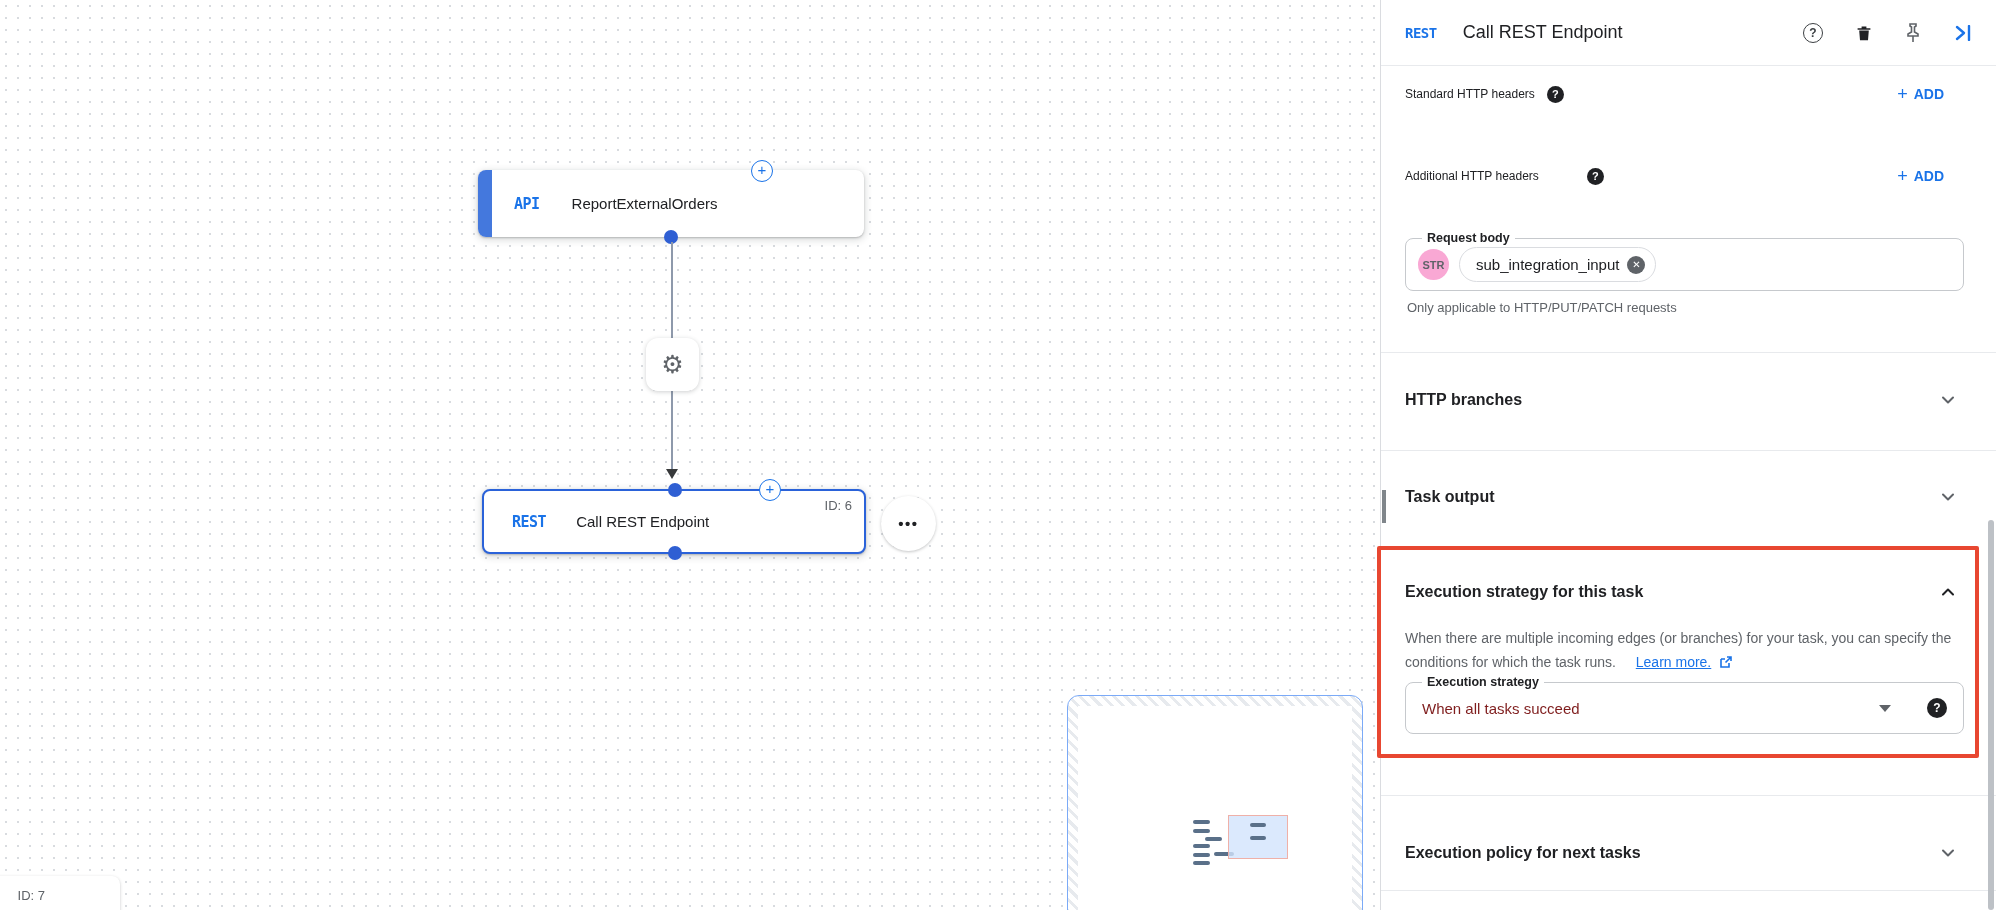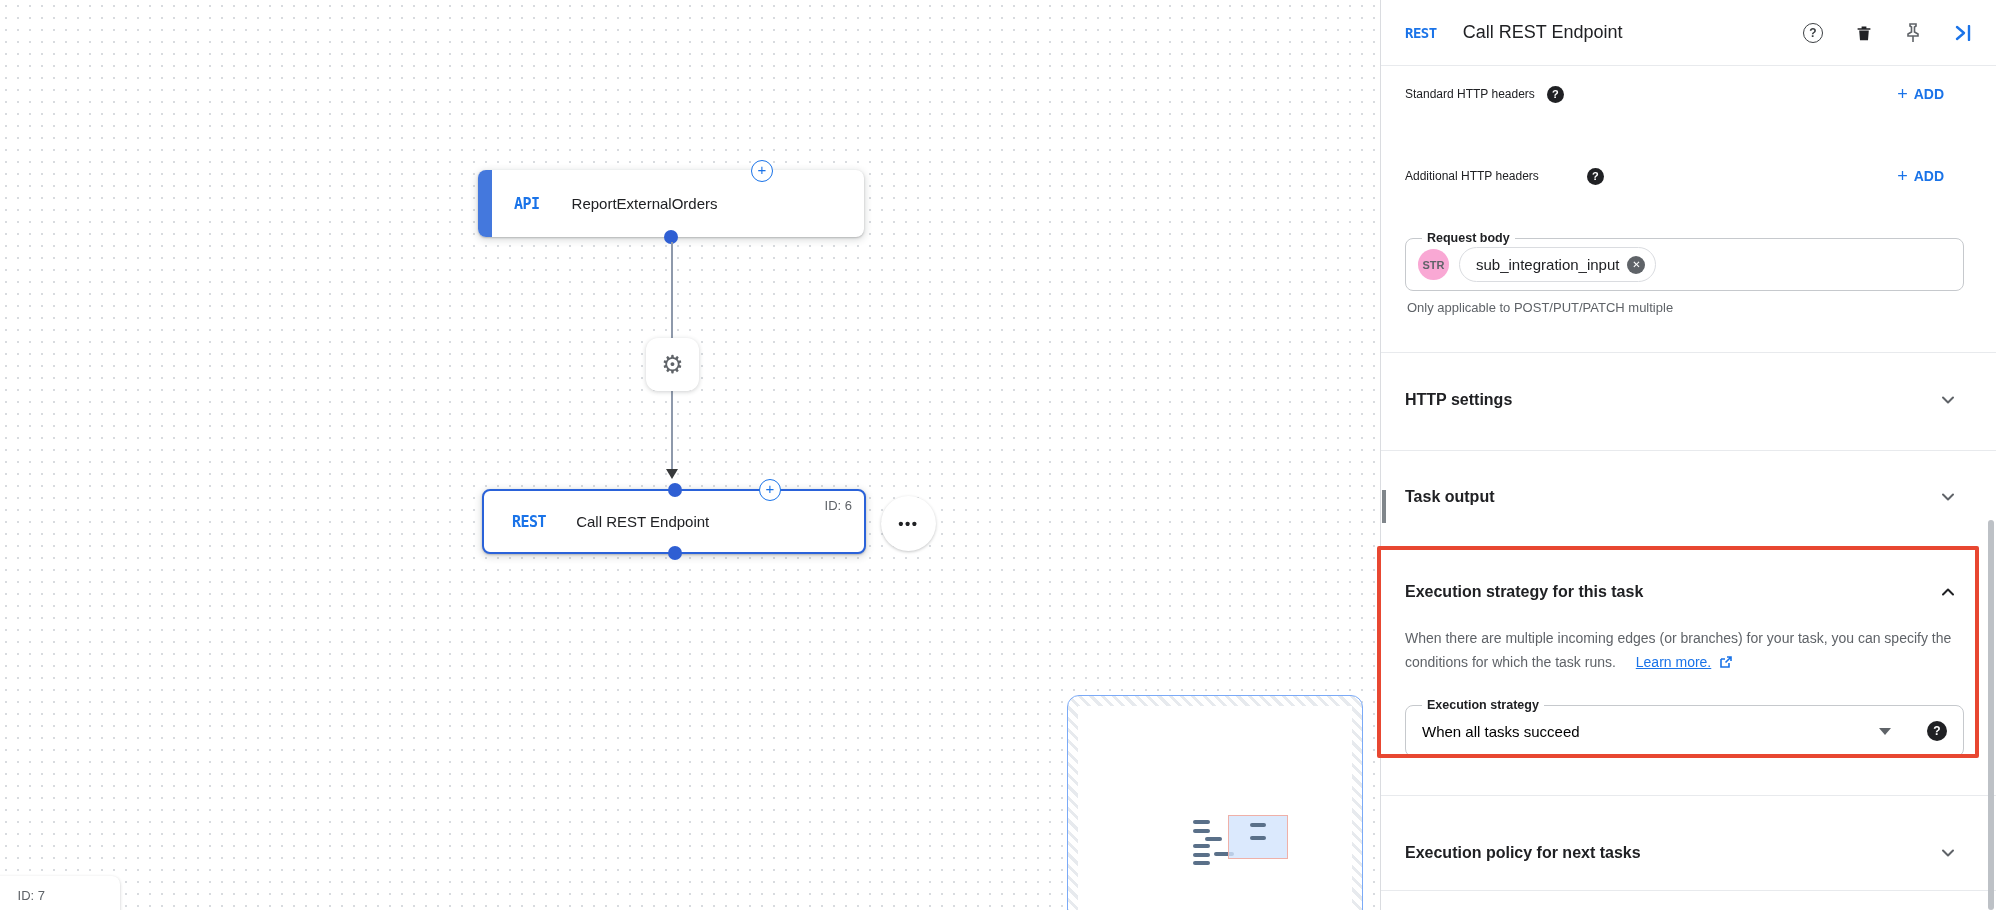--- a/index.html
+++ b/index.html
@@ -112,22 +112,22 @@
   .scroll-mark { position:absolute; left:1px; top:490px; width:4px; height:33px; background:#80868b; }
 
   .red-box { position:absolute; left:1377px; top:546px; width:602px; height:212px;
     border:4px solid #e84731; border-radius:2px; pointer-events:none; z-index:5; }
 
   .desc { position:absolute; left:24px; top:626px; width:556px; font-size:14px;
     color:#5f6368; line-height:24px; }
   .learn-link { color:#1a73e8; text-decoration:underline; cursor:pointer;padding-left:16px; }
   .ext-icon { display:inline-block; vertical-align:-2px; margin-left:4px; }
 
-  .exec-field { left:24px; top:705px; width:559px; height:52px; display:flex; align-items:center; }
-  .exec-value { font-size:15px; color:#000000; margin-left:16px;text-align:center; }
+  .exec-field { left:24px; top:682px; width:559px; height:52px; display:flex; align-items:center; }
+  .exec-value { font-size:15px; color:#7f1d1d; margin-left:16px;text-align:center; }
   .caret-down { position:absolute; right:72px; top:22px; width:0; height:0;
     border-left:6px solid transparent; border-right:6px solid transparent;
     border-top:7px solid #5f6368; }
   .exec-field .icon-help-filled { position:absolute; right:16px; width:20px; height:20px; font-size:12px; }
 
   .scrollbar-thumb { position:absolute; left:1988px; top:520px; width:6px; height:390px;
     background:#bdc1c6; border-radius:3px; z-index:6; }
 </style>
 </head>
 <body>
@@ -219,26 +219,26 @@
     </div>
 
     <div class="field req-field">
       <span class="field-label">Request body</span>
       <div class="type-chip">STR</div>
       <div class="value-chip">
         <span class="value-chip-text">sub_integration_input</span>
         <span class="chip-close">✕</span>
       </div>
     </div>
-    <div class="helper-text">Only applicable to POST/PUT/PATCH multiple</div>
+    <div class="helper-text">Only applicable to HTTP/PUT/PATCH requests</div>
 
     <div class="divider" style="top:352px;"></div>
 
     <div class="sec-row" style="top:386px; height:28px;">
-      <span class="section-title">HTTP settings</span>
+      <span class="section-title">HTTP branches</span>
       <svg class="chev" viewBox="0 0 16 16">
         <path d="M3 5.5l5 5 5-5" fill="none" stroke="#5f6368" stroke-width="2" stroke-linecap="round" stroke-linejoin="round"></path>
       </svg>
     </div>
 
     <div class="divider" style="top:450px;"></div>
     <div class="scroll-mark"></div>
 
     <div class="sec-row" style="top:483px; height:28px;">
       <span class="section-title">Task output</span>

